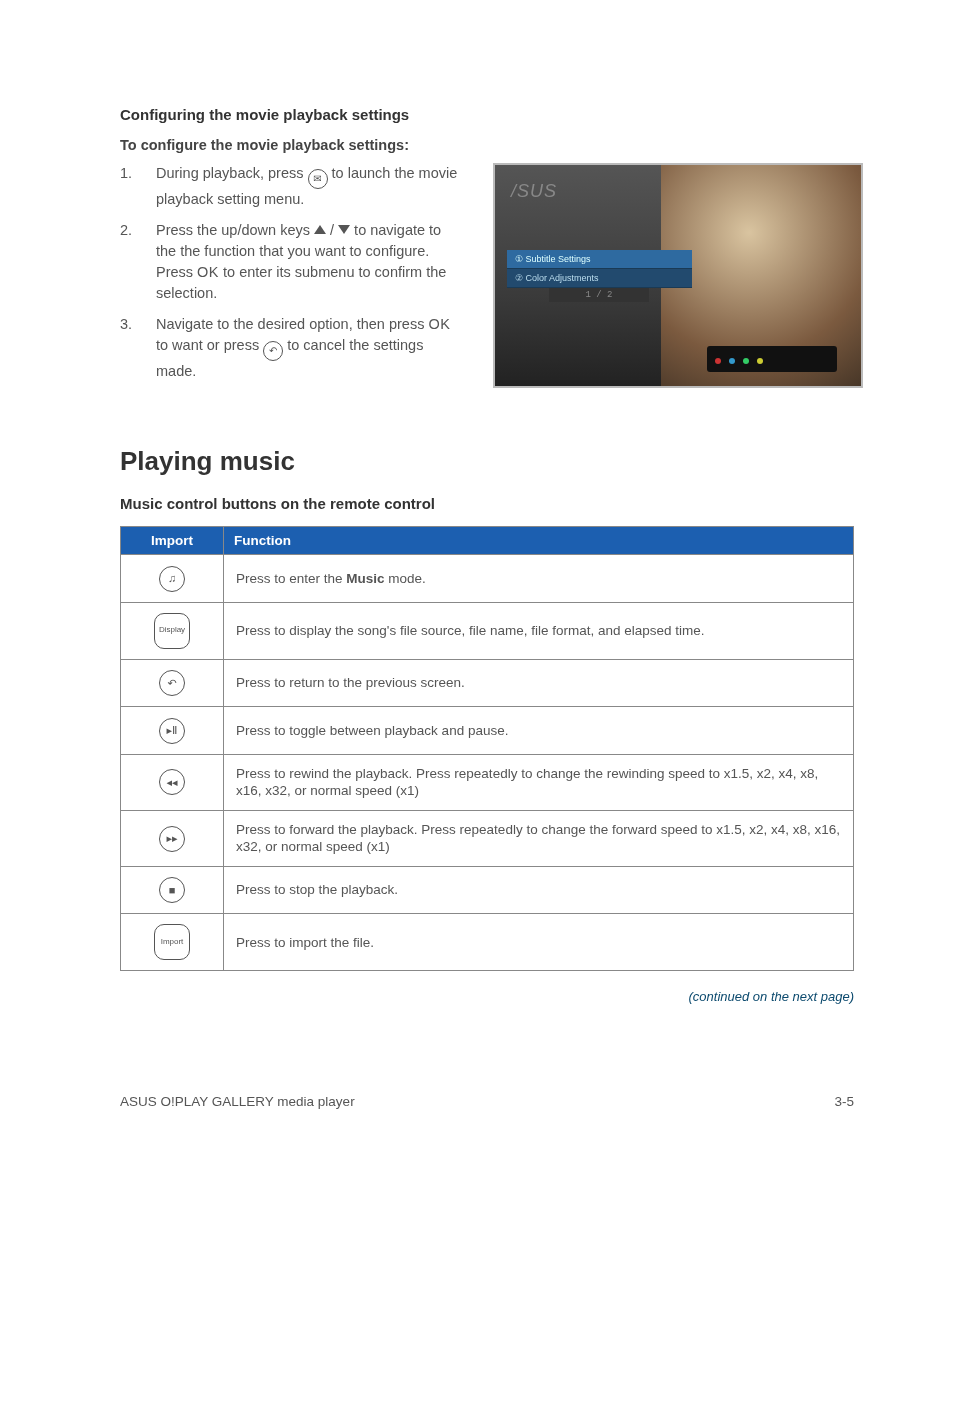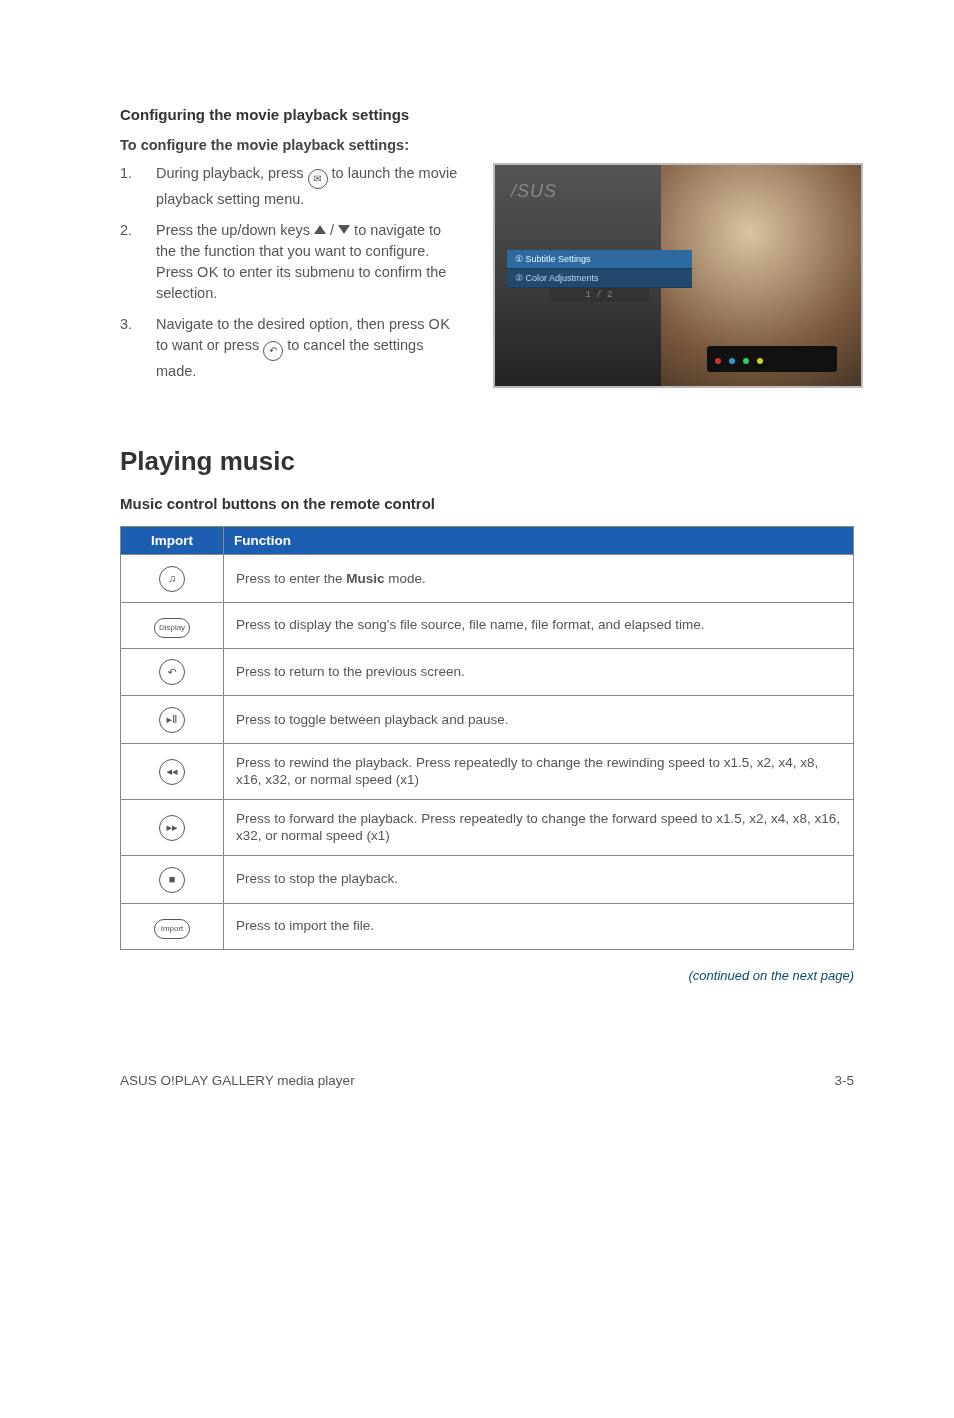--- a/index.html
+++ b/index.html
@@ -75,21 +75,21 @@
     justify-content: center;
     font-size: 10px;
     color: #555;
     box-sizing: border-box;
     vertical-align: -4px;
     line-height: 1;
   }
   .circ-btn.big { width: 26px; height: 26px; font-size: 11px; }
   .oval-btn {
     display: inline-flex;
-    width: 36px; height: 20px;
+    width: 36px; height: 36px;
     border: 1.4px solid #555;
     border-radius: 10px;
     align-items: center;
     justify-content: center;
     font-size: 8px;
     color: #555;
     box-sizing: border-box;
     vertical-align: -4px;
   }
   .tri-up, .tri-down {

